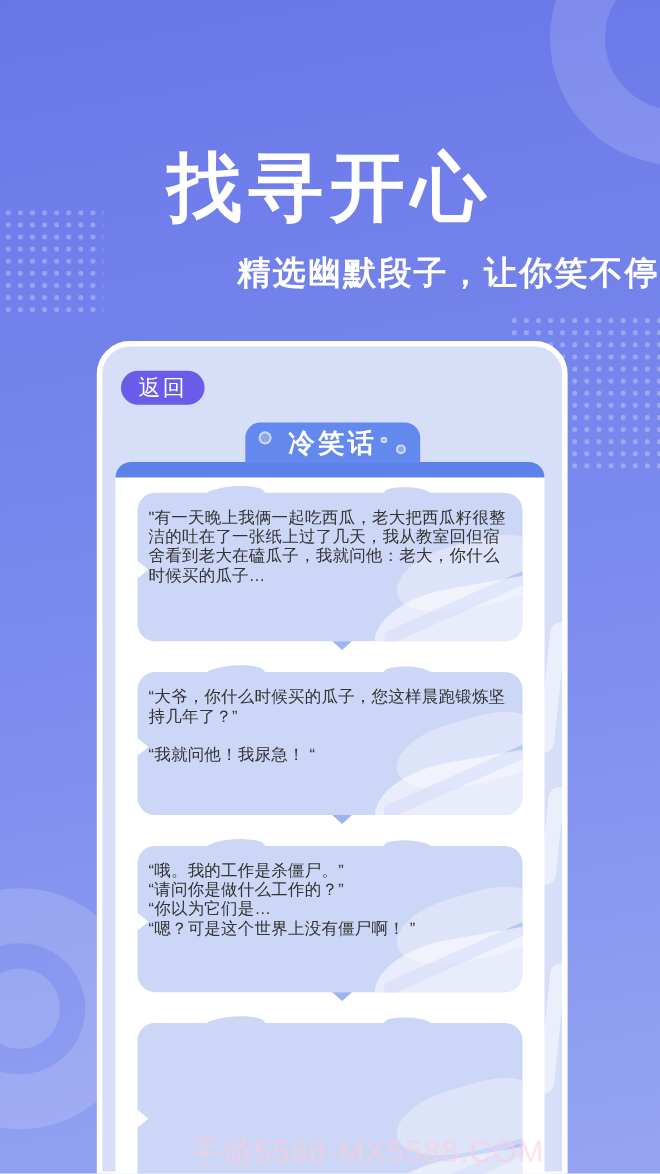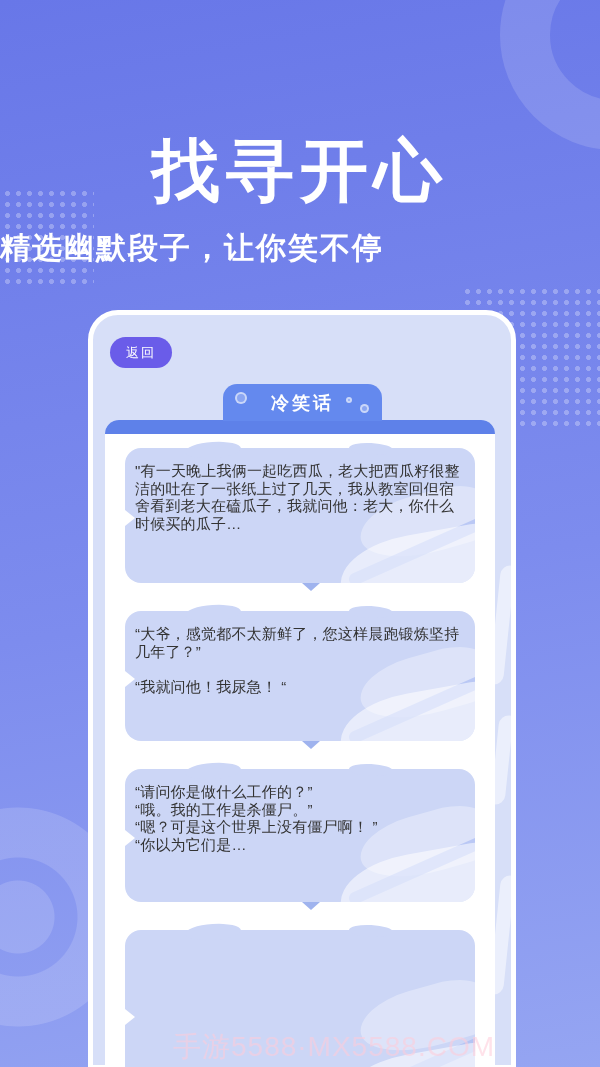--- a/index.html
+++ b/index.html
@@ -28,48 +28,48 @@
   }
   .dots-left  { left:2px;  top:188px; width:92px;  height:100px; }
   .dots-right { left:462px; top:286px; width:138px; height:145px; }
 
   
   .hero-title {
     position:absolute; top:126px; left:0; width:100%; text-align:center;
     color:#ffffff; font-size:68px; font-weight:800; letter-spacing:6px; z-index:1;
   }
   .hero-subtitle {
-    position:absolute; top:228px; left:0; width:100%; text-align:left;
+    position:absolute; top:228px; left:0; width:100%; text-align:right;
     color:#ffffff; font-size:30px; font-weight:700; letter-spacing:2px; z-index:1;
   }
 
   
   .phone {
     position:absolute; left:88px; top:310px; width:428px; height:760px;
     background:#d7dff8; border:5px solid #ffffff;
     border-radius:30px 30px 0 0; z-index:2;
   }
   .side-blob {
     position:absolute; right:2px; width:14px; height:120px;
     background:rgba(255,255,255,0.5); border-radius:10px 4px 10px 4px;
     transform:rotate(6deg);
   }
   .sb1 { top:250px; } .sb2 { top:400px; height:90px; } .sb3 { top:560px; }
 
   .back-btn {
     position:absolute; left:17px; top:22px; height:31px; padding:0 16px;
-    background:#6a5ce9; color:#ffffff; font-size:13px; letter-spacing:2px;
+    background:#6a5ce9; color:#ffffff; font-size:20px; letter-spacing:2px;
     border:none; border-radius:16px; display:flex; align-items:center; cursor:pointer;
   }
 
   .tab {
     position:absolute; left:130px; top:69px; width:159px; height:37px;
     background:#6489ee; border-radius:14px 14px 0 0;
     display:flex; align-items:center; justify-content:center;
-    color:#ffffff; font-size:18px; font-weight:700; letter-spacing:3px; cursor:pointer; z-index:3;
+    color:#ffffff; font-size:24px; font-weight:700; letter-spacing:3px; cursor:pointer; z-index:3;
   }
   .bubble { position:absolute; border-radius:50%;
     background:rgba(255,255,255,0.25); border:2px solid rgba(255,255,255,0.55); }
   .bub1 { left:12px; top:8px;  width:12px; height:12px; }
   .bub2 { right:30px; top:13px; width:6px;  height:6px;  }
   .bub3 { right:13px; top:20px; width:9px;  height:9px;  }
 
   .panel {
     position:absolute; left:12px; top:105px; width:390px; height:650px;
     background:#ffffff; border-radius:14px 14px 0 0; z-index:2;
@@ -166,39 +166,39 @@
 
   <div class="joke-card">
     <i class="bump bump-1"></i>
     <i class="bump bump-2"></i>
     <div class="clip">
       <i class="wave wave-b"></i>
       <i class="wave wave-c"></i>
       <i class="wave wave-a"></i>
     </div>
     <div class="joke-text">
-              <div class="joke-line">“大爷，感觉都不太新鲜了，您这样晨跑锻炼坚持几年了？”</div>
+              <div class="joke-line">“大爷，你什么时候买的瓜子，您这样晨跑锻炼坚持几年了？”</div>
               <div class="joke-line"></div>
               <div class="joke-line">“我就问他！我尿急！ “</div>
             </div>
   </div>
 
   <div class="joke-card">
     <i class="bump bump-1"></i>
     <i class="bump bump-2"></i>
     <div class="clip">
       <i class="wave wave-b"></i>
       <i class="wave wave-c"></i>
       <i class="wave wave-a"></i>
     </div>
     <div class="joke-text">
+              <div class="joke-line">“哦。我的工作是杀僵尸。”</div>
               <div class="joke-line">“请问你是做什么工作的？”</div>
-              <div class="joke-line">“哦。我的工作是杀僵尸。”</div>
+              <div class="joke-line">“你以为它们是…</div>
               <div class="joke-line">“嗯？可是这个世界上没有僵尸啊！ ”</div>
-              <div class="joke-line">“你以为它们是…</div>
             </div>
   </div>
 
   <div class="joke-card">
     <i class="bump bump-1"></i>
     <i class="bump bump-2"></i>
     <div class="clip">
       <i class="wave wave-b"></i>
       <i class="wave wave-c"></i>
       <i class="wave wave-a"></i>

